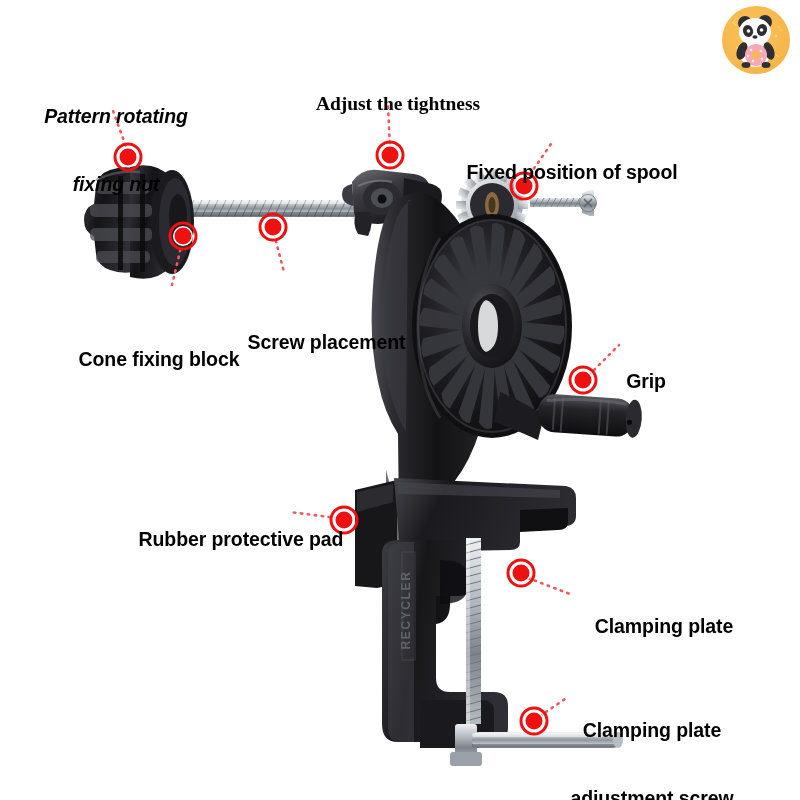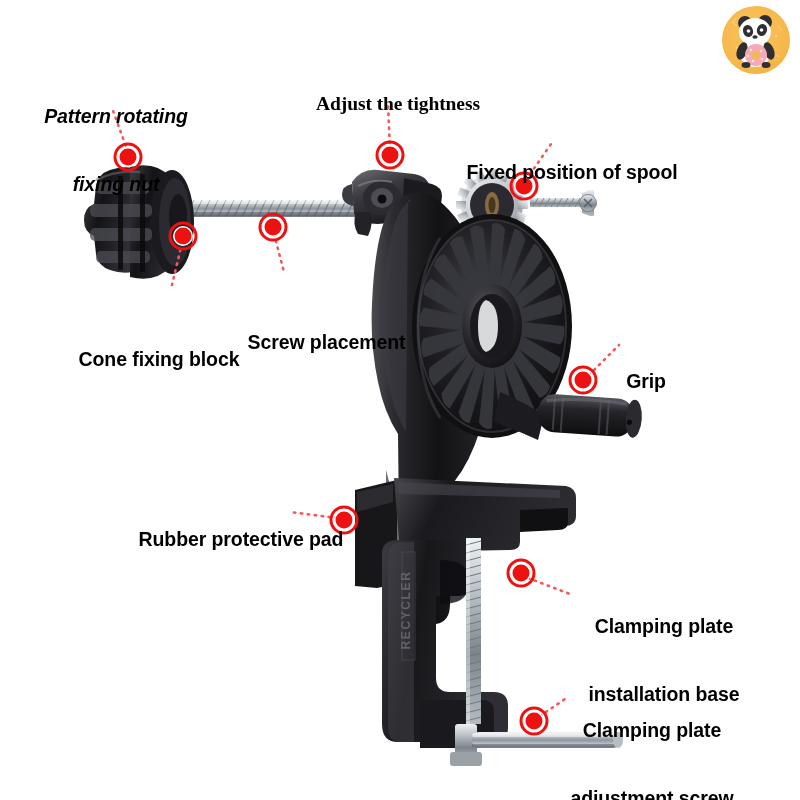--- a/index.html
+++ b/index.html
@@ -451,21 +451,20 @@
     <div class="callout-label ctr" style="left:606px;top:325px;width:80px;">
       <div>Grip</div>
     </div>
 
     <div class="callout-label ctr" style="left:130px;top:483px;width:222px;">
       <div>Rubber protective pad</div>
     </div>
 
     <div class="callout-label ctr" style="left:567px;top:570px;width:194px;">
       <div>Clamping plate</div>
-      <div>installation base</div>
     </div>
 
     <div class="callout-label ctr" style="left:556px;top:674px;width:192px;">
       <div>Clamping plate</div>
       <div>adjustment screw</div>
     </div>
   </div>
 
   <div id="logo">
     <svg viewBox="0 0 68 68" width="68" height="68">

